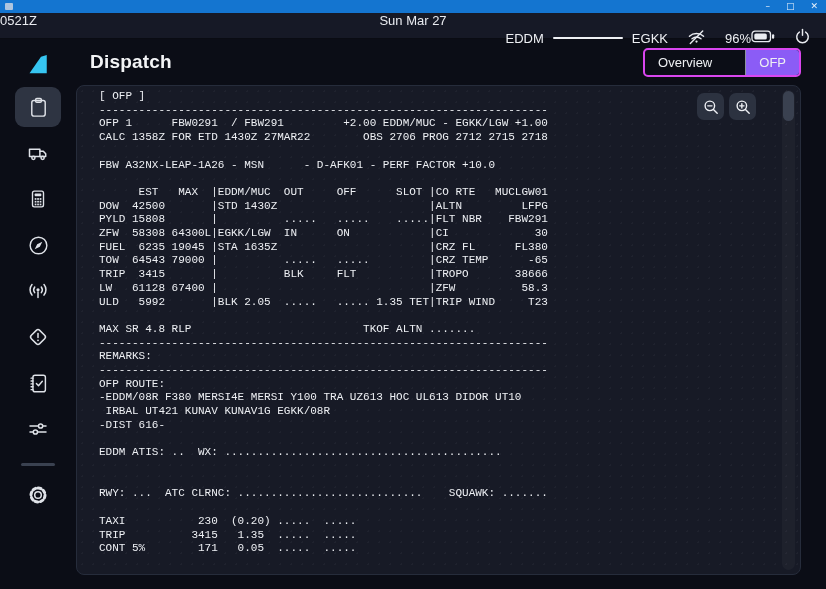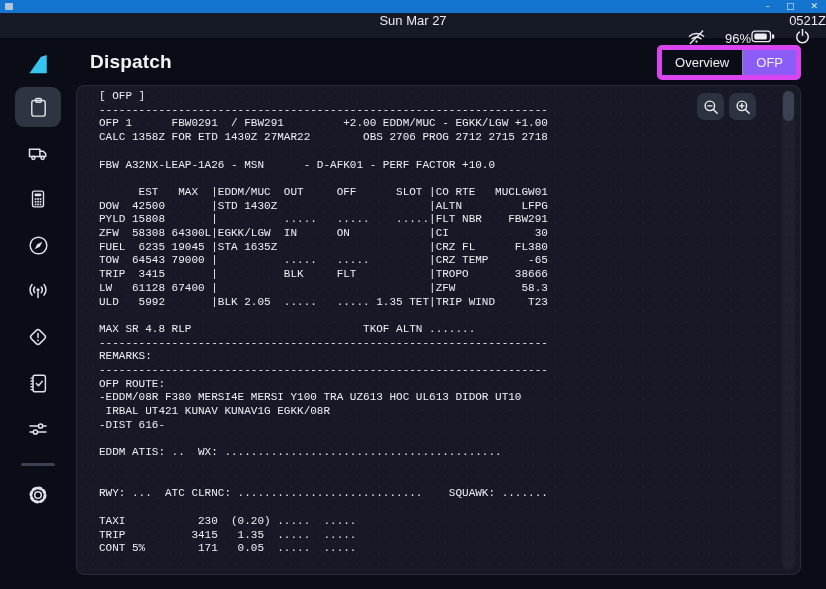--- a/index.html
+++ b/index.html
@@ -22,21 +22,21 @@
     font-family:"DejaVu Sans", sans-serif;
   }
   
   .statusbar {
     position:relative; height:26px; background:#161926;
     display:flex; align-items:center; padding:0 15px;
     border-bottom:1px solid #0a0c13; font-size:13px;flex-direction:column;
   }
   .statusbar .date { color:#e9ebf0; }
   .statusbar .clock {
-    position:absolute; left:0; right:0; text-align:right; color:#e9ebf0;
+    position:absolute; left:0; right:0; text-align:left; color:#e9ebf0;
     pointer-events:none;
   }
   .sb-right { margin-left:auto; display:flex; align-items:center; gap:19px; z-index:2; }
   .routebox { display:flex; align-items:center; gap:9px; }
   .routebox .routeline { width:70px; height:2.5px; background:#eef0f4; border-radius:2px; }
   .batt { display:flex; align-items:center; gap:0; }
   .icon-stroke { stroke:#e9ebf0; fill:none; stroke-width:1.5; stroke-linecap:round; }
   
   .bodyrow { display:flex; height:482px; }
   .sidebar {
@@ -54,22 +54,23 @@
   .side-divider { margin-top:auto; width:34px; height:3px; border-radius:2px; background:#3a4150; }
   .nav-gear { margin:9px 0 6px; }
   
   .main { flex:1; padding-right:25px; }
   .main-header {
     height:46px; display:flex; align-items:center; justify-content:space-between;
     padding-left:14px;
   }
   .page-title { font-size:19px; font-weight:700; letter-spacing:.2px; color:#f3f4f6; }
   .tabs {
-    display:flex; border:5px solid #d946ef; border-radius:5px; overflow:hidden;
+    display:flex; border:2px solid #d946ef; border-radius:5px; overflow:hidden;
     font-size:13px;
+    gap:20px;
   }
   .tab { padding:5px 13px; color:#eef0f3; background:transparent; cursor:pointer; }
   .tab.active { background:#8b5cf6; border-left:1px solid #8d929c; }
   
   .panel {
     position:relative; height:490px; border:1px solid #262c3b; border-radius:8px;
     background:#171a26;
     background-image:radial-gradient(rgba(255,255,255,0.035) 1px, transparent 1px);
     background-size:11px 11px;
   }
@@ -105,20 +106,25 @@
       <span>–</span>
       <span>□</span>
       <span>✕</span>
     </div>
   </div>
 
   <div class="statusbar">
     <span class="date">Sun Mar 27</span>
     <span class="clock">0521Z</span>
     <div class="sb-right">
+      <div class="routebox">
+        <span>EDDM</span>
+        <span class="routeline"></span>
+        <span>EGKK</span>
+      </div>
       <span>
         <svg width="19" height="16" viewBox="0 0 20 17" class="icon-stroke">
           <path d="M2.5 7.6 C6.6 3.9 13.4 3.9 17.5 7.6"></path>
           <path d="M5.2 10.4 C8.1 8 11.9 8 14.8 10.4"></path>
           <circle cx="10" cy="13.4" r="1.2" fill="#e9ebf0" stroke="none"></circle>
           <line x1="16.6" y1="2.2" x2="3.4" y2="15.4"></line>
         </svg>
       </span>
       <div class="batt">
         <span>96%</span>

